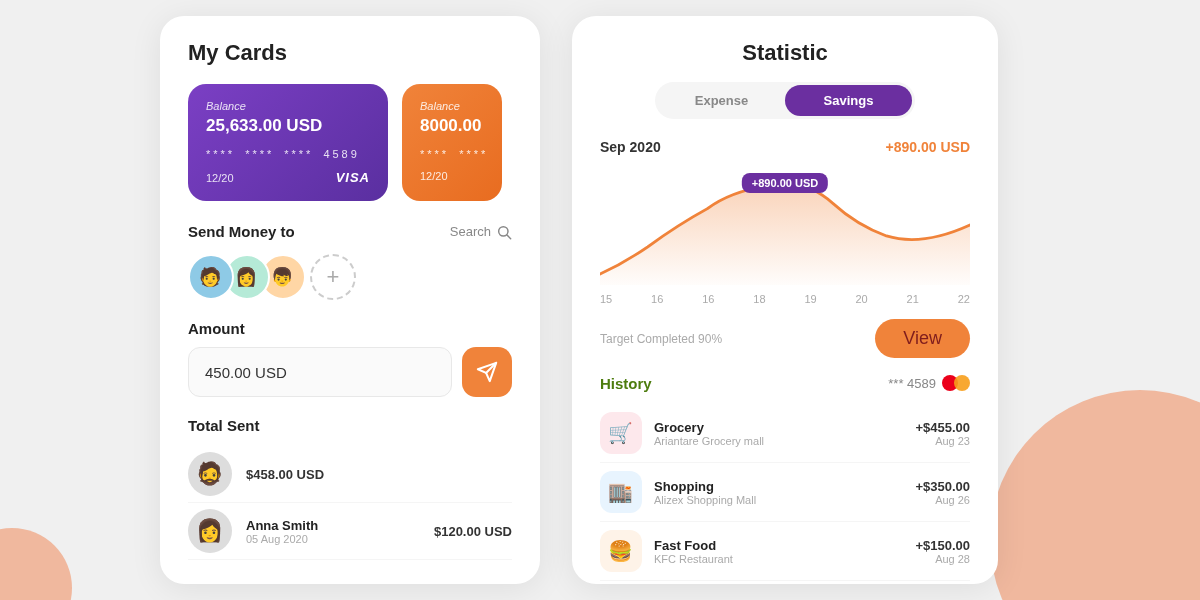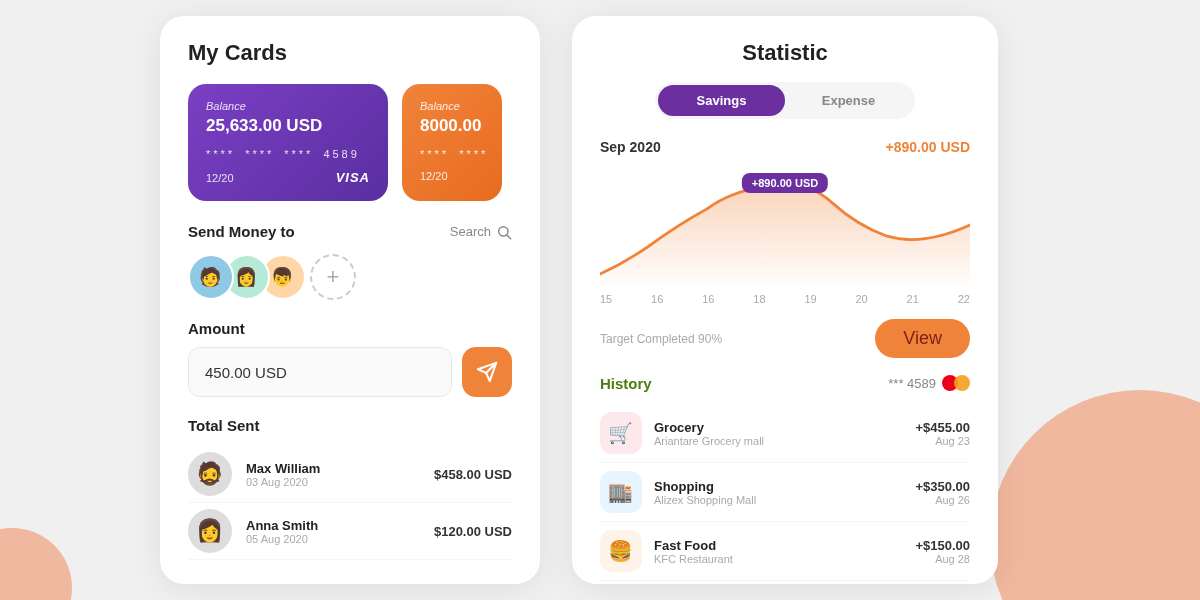--- a/index.html
+++ b/index.html
@@ -448,44 +448,40 @@
       <svg width="22" height="22" viewBox="0 0 24 24" fill="none">
         <path d="M22 2L11 13" stroke="white" stroke-width="2.2" stroke-linecap="round" stroke-linejoin="round"></path>
         <path d="M22 2L15 22L11 13L2 9L22 2Z" stroke="white" stroke-width="2.2" stroke-linecap="round" stroke-linejoin="round"></path>
       </svg>
     </button>
   </div>
 
   <div class="total-sent-title">Total Sent</div>
   <div class="sent-row">
     <div class="sent-avatar">🧔</div>
-    <div class="sent-info">
-      <div class="sent-name">Max William</div>
-      <div class="sent-date">03 Aug 2020</div>
-    </div>
     <div class="sent-amount">$458.00 USD</div>
   </div>
   <div class="sent-row">
     <div class="sent-avatar">👩</div>
     <div class="sent-info">
       <div class="sent-name">Anna Smith</div>
       <div class="sent-date">05 Aug 2020</div>
     </div>
     <div class="sent-amount">$120.00 USD</div>
   </div>
 
 </div>
 
 <div class="panel right-panel">
 
   <div class="statistic-title">Statistic</div>
 
   <div class="tabs-row">
+    <div class="tab tab-inactive">Expense</div>
     <div class="tab tab-active">Savings</div>
-    <div class="tab tab-inactive">Expense</div>
   </div>
 
   <div class="chart-header">
     <span class="chart-month">Sep 2020</span>
     <span class="chart-value">+890.00 USD</span>
   </div>
 
   <div class="chart-area">
     <div class="chart-tooltip">+890.00 USD</div>
     <svg class="chart-svg" viewBox="0 0 310 110" preserveAspectRatio="none">

